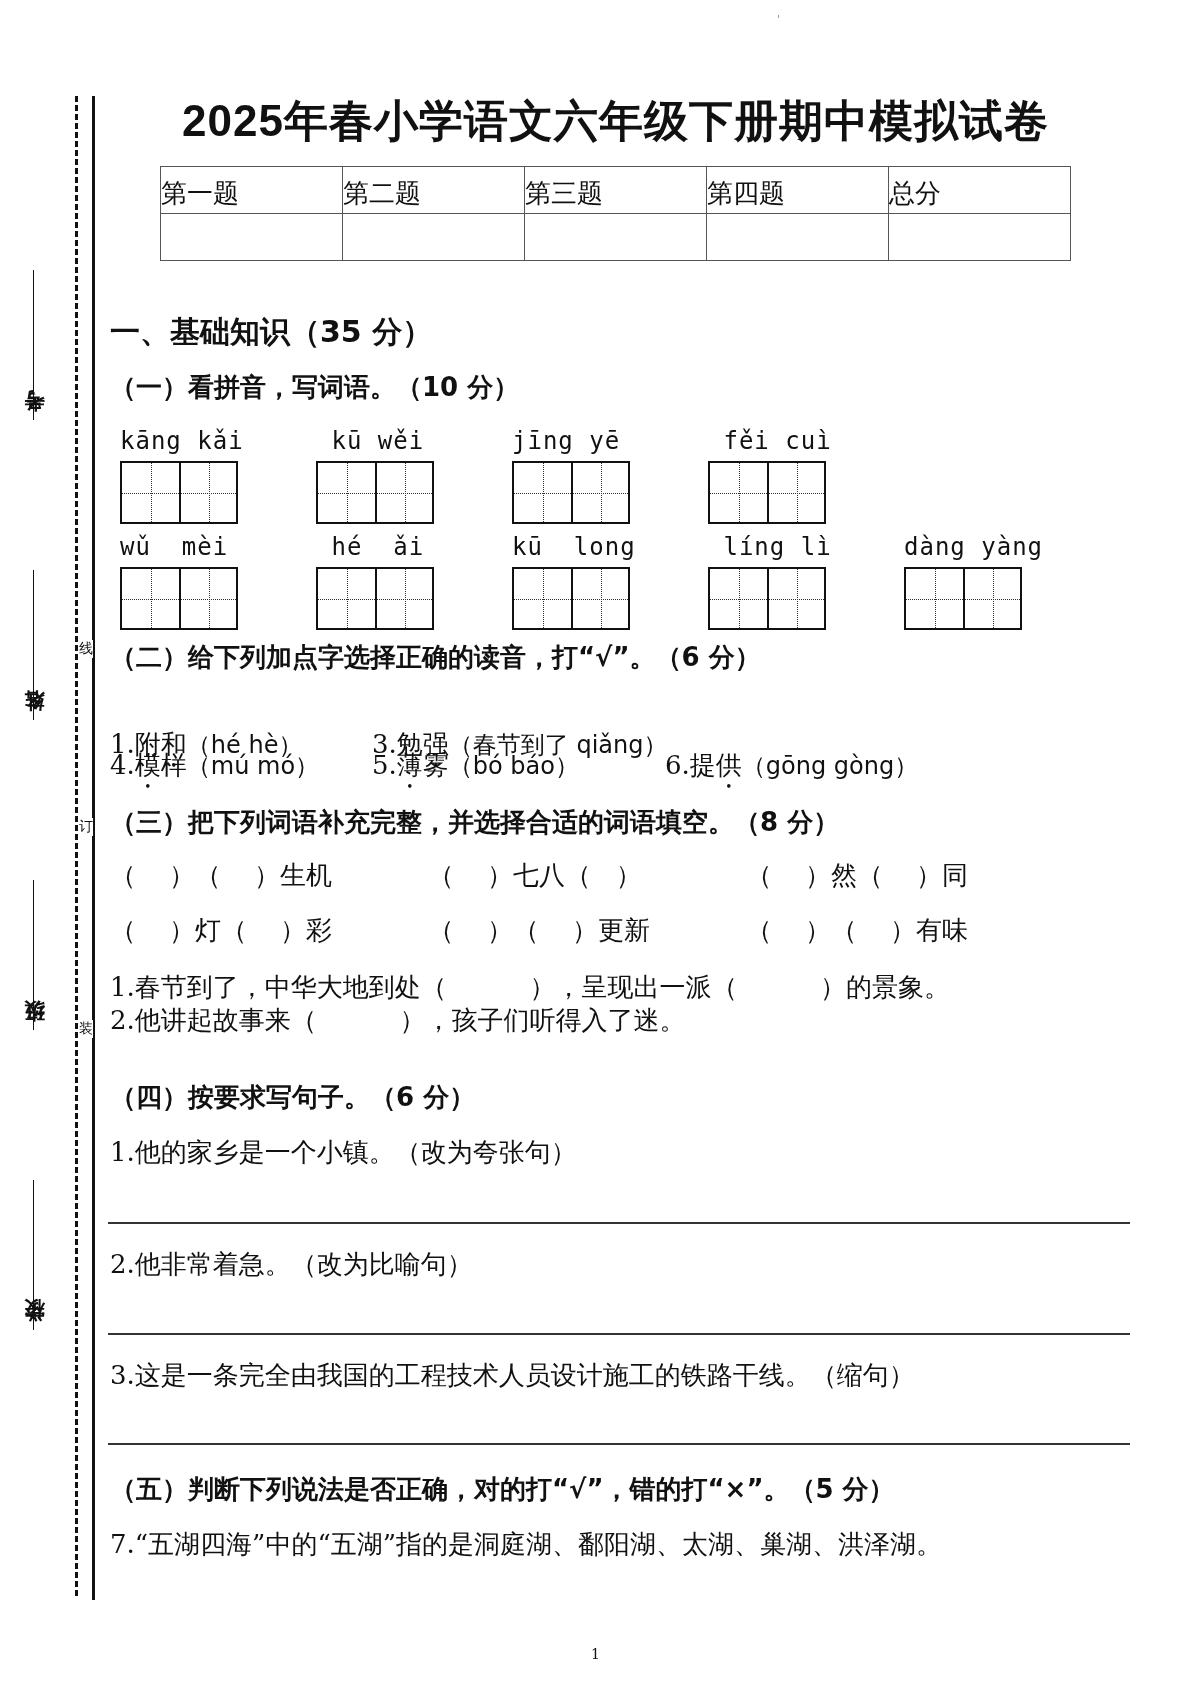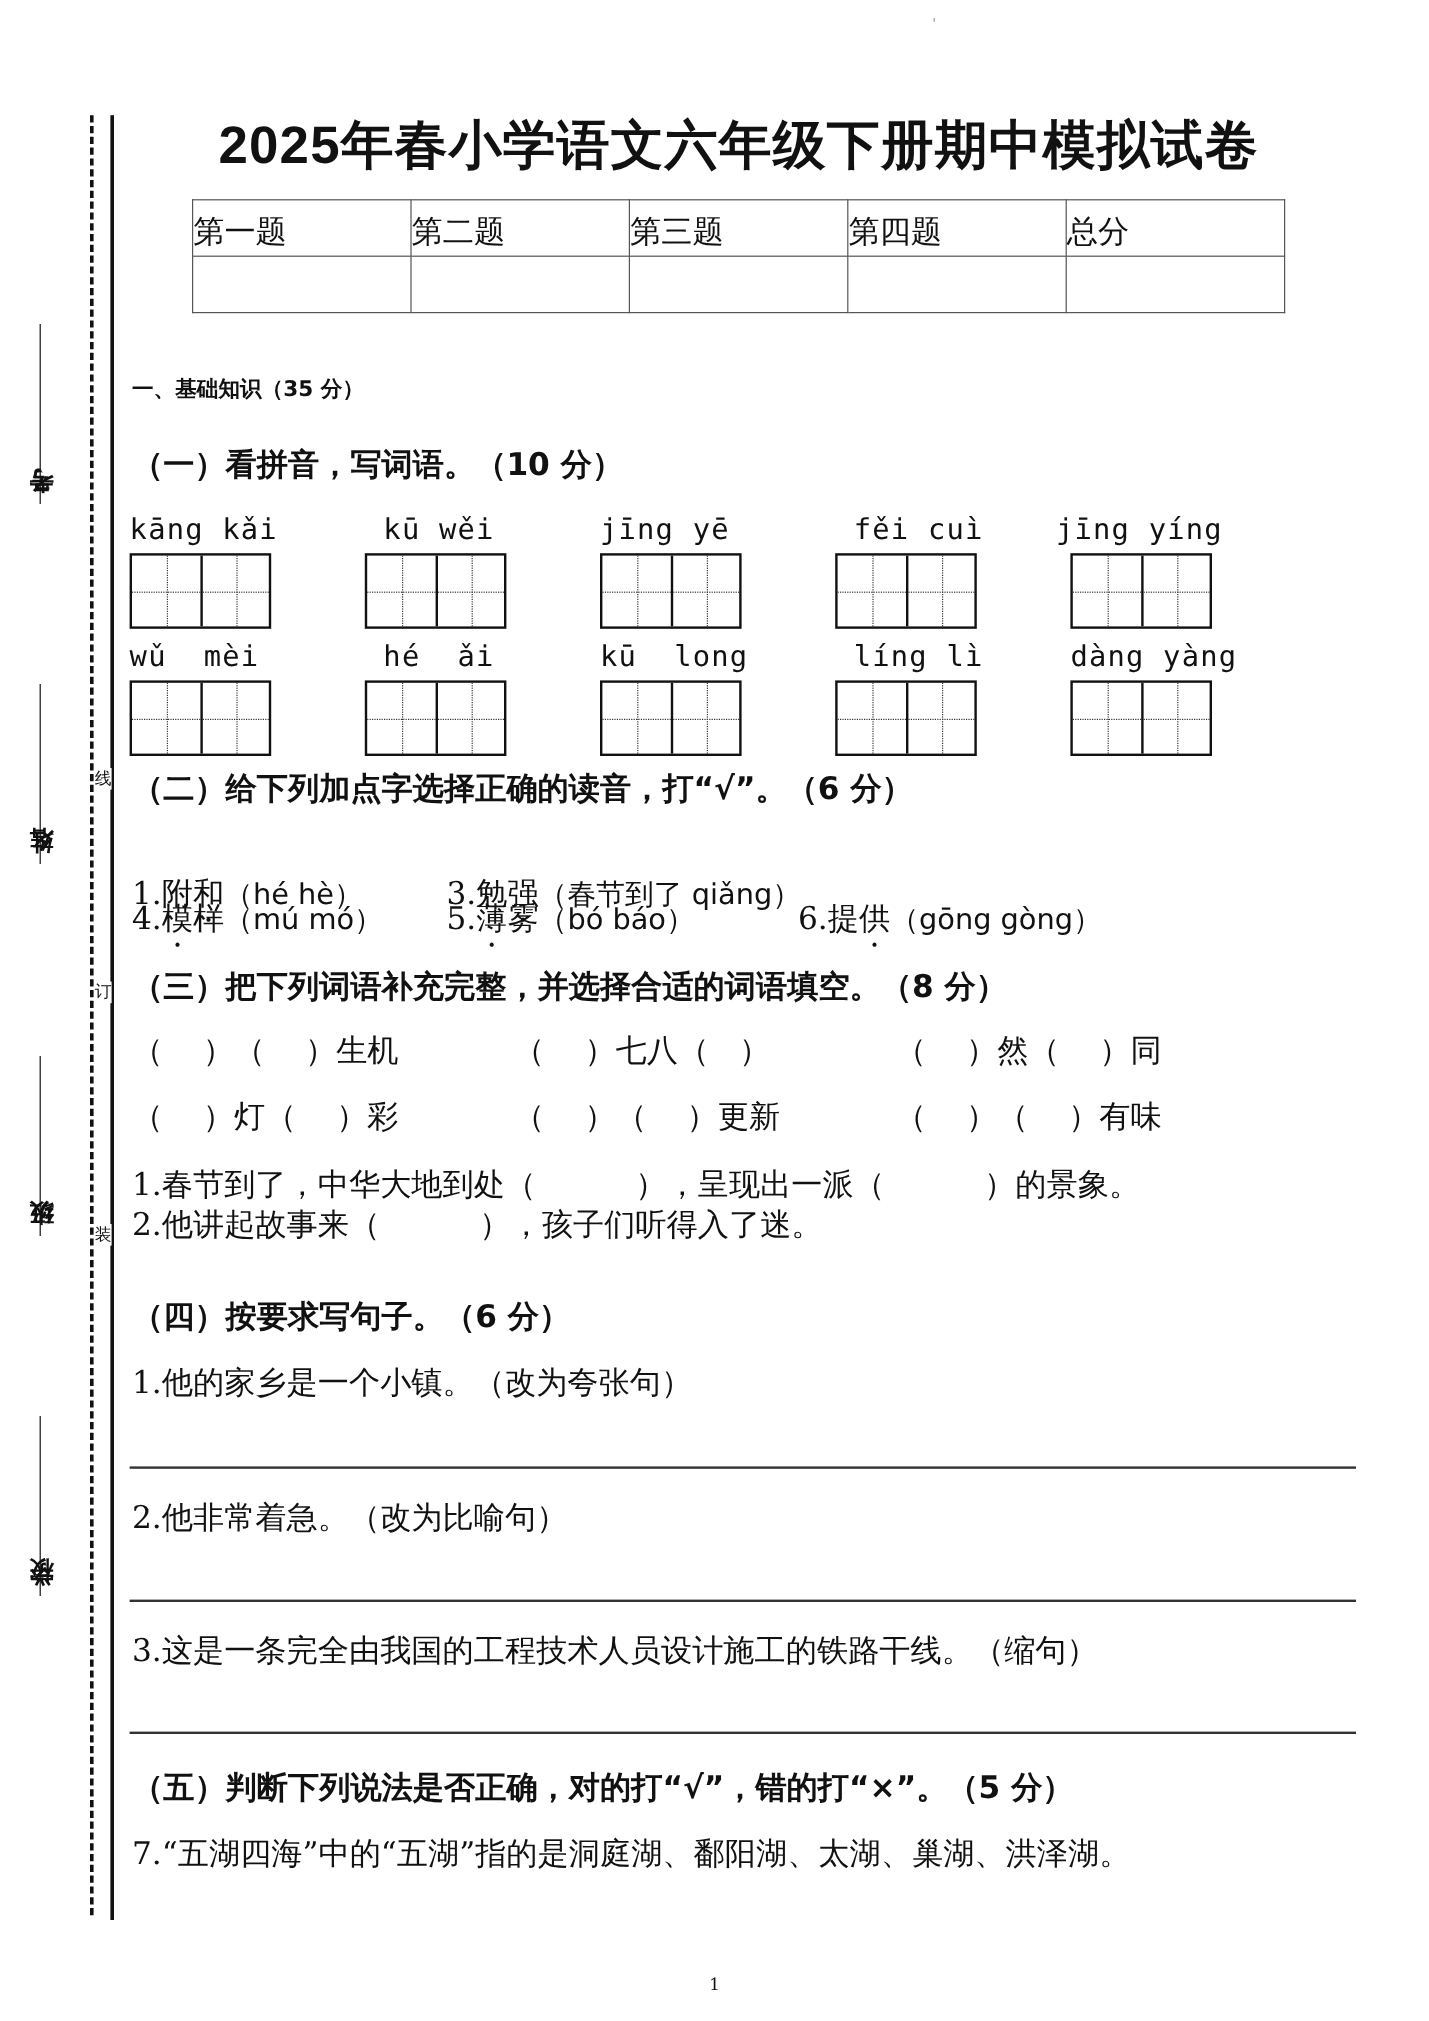--- a/index.html
+++ b/index.html
@@ -14,24 +14,24 @@
   .side-field .underline { width: 2px; background: #111; height: 150px; width: 1px; }
   .side-label { writing-mode: vertical-rl; transform: rotate(180deg); font-size: 20px; font-weight: bold; margin-top: 4px; letter-spacing: 2px; }
 
   .title { position: absolute; left: 0; width: 1191px; top: 92px; text-align: center; font-size: 44px; font-weight: bold; letter-spacing: 1px; font-family: "Liberation Sans", sans-serif; padding-left: 40px; }
 
   .score-table { position: absolute; left: 160px; top: 166px; border-collapse: collapse; }
   .score-table td { border: 1.5px solid #555; width: 182px; font-size: 26px; }
   .score-table tr.head td { height: 47px; vertical-align: bottom; padding-bottom: 2px; }
   .score-table tr.blank td { height: 47px; }
 
-  .h1 { position: absolute; left: 110px; font-size: 18px; font-weight: bold; }
+  .h1 { position: absolute; left: 110px; font-size: 30px; font-weight: bold; }
   .h2 { position: absolute; left: 110px; font-size: 26px; font-weight: bold; }
 
-  .pinyin-row { position: absolute; left: 108px; display: flex; }
+  .pinyin-row { position: absolute; left: 120px; display: flex; }
   .pinyin-item { width: 196px; }
   .pinyin-text { font-family: "DejaVu Sans Mono", monospace; font-size: 24px; height: 34px; white-space: pre; letter-spacing: 1px; }
   .tian-grid { display: flex; border: 2px solid #111; width: 118px; height: 63px; }
   .tian-cell { position: relative; width: 57px; height: 59px; }
   .tian-cell + .tian-cell { border-left: 2px solid #111; }
   .tian-cell::before { content: ""; position: absolute; left: 50%; top: 0; bottom: 0; border-left: 1px dotted #333; }
   .tian-cell::after { content: ""; position: absolute; top: 50%; left: 0; right: 0; border-top: 1px dotted #333; }
 
   .line-text { position: absolute; left: 110px; font-size: 26px; font-family: "DejaVu Serif", serif; white-space: pre; }
   .q-row { position: absolute; left: 110px; display: flex; font-size: 26px; font-family: "DejaVu Serif", serif; white-space: pre; }
@@ -119,27 +119,20 @@
         <div class="tian-cell"></div>
       </div>
     </div>
   <div class="pinyin-item">
       <div class="pinyin-text"> fěi cuì</div>
       <div class="tian-grid">
         <div class="tian-cell"></div>
         <div class="tian-cell"></div>
       </div>
     </div>
-  <div class="pinyin-item">
-      <div class="pinyin-text" style="margin-left:-12px">jīng yíng</div>
-      <div class="tian-grid">
-        <div class="tian-cell"></div>
-        <div class="tian-cell"></div>
-      </div>
-    </div>
 </div>
 
 <div class="pinyin-row" style="top:533px">
   <div class="pinyin-item">
       <div class="pinyin-text">wǔ  mèi</div>
       <div class="tian-grid">
         <div class="tian-cell"></div>
         <div class="tian-cell"></div>
       </div>
     </div>

